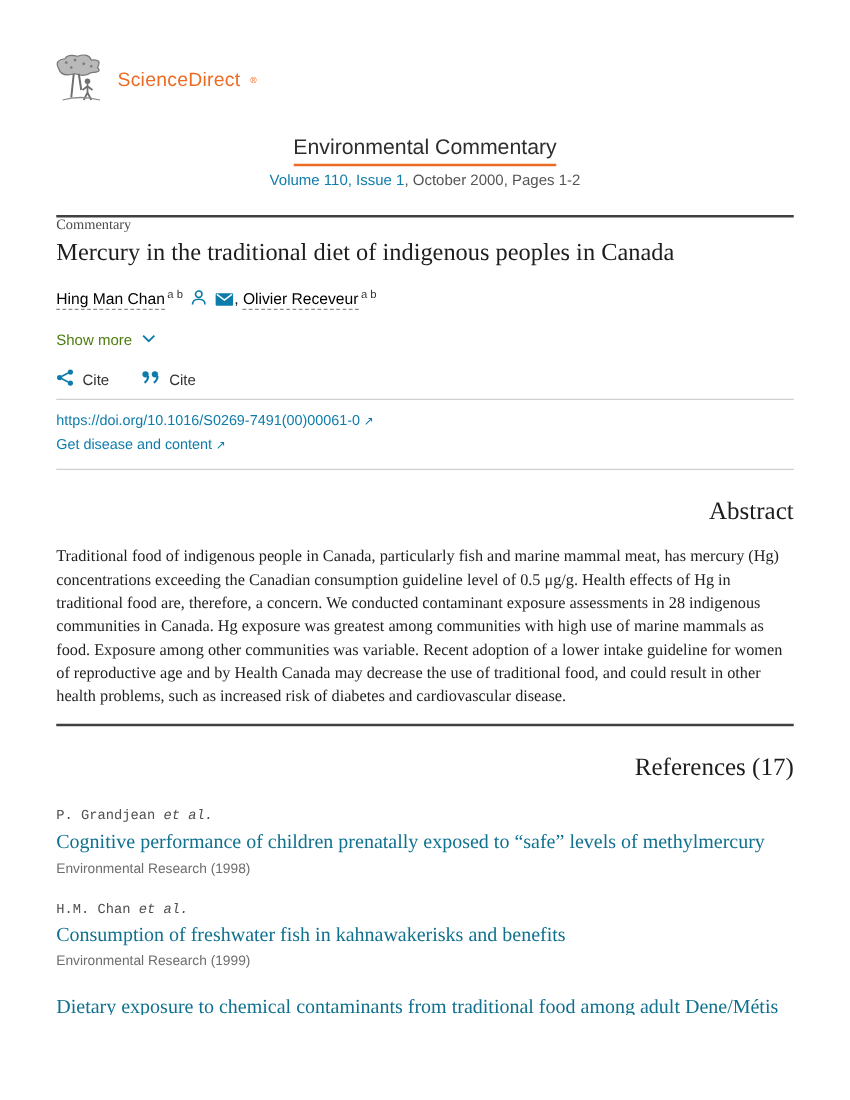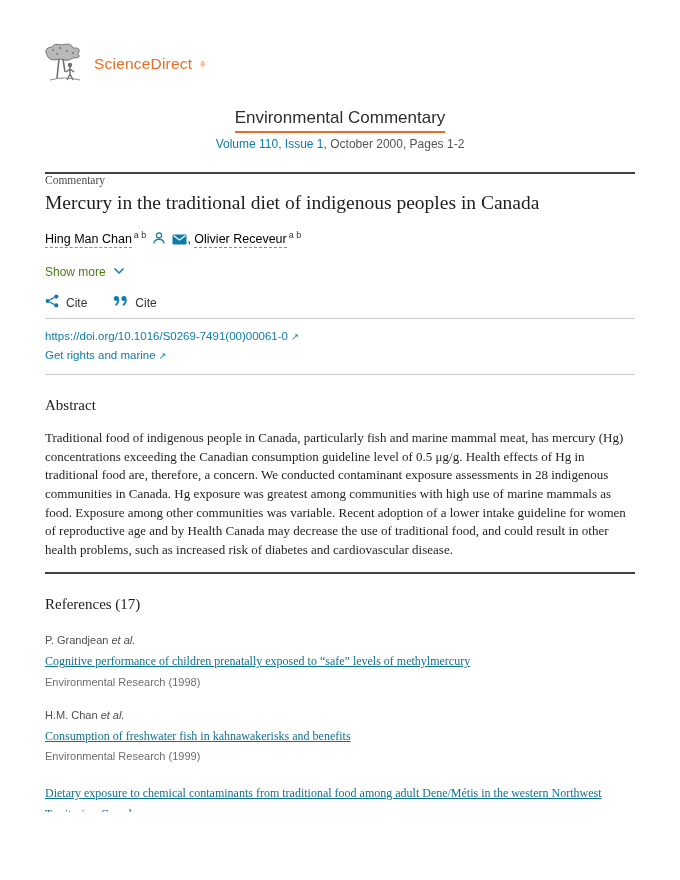--- a/index.html
+++ b/index.html
@@ -51,32 +51,32 @@
   .actions { margin-top: 14px; display: flex; align-items: center; gap: 26px; font-size: 12px; color: #333; }
   .action { display: flex; align-items: center; gap: 7px; cursor: pointer; }
 
   .doi-block { padding: 8px 0 9px 0; }
   .doi-line { font-size: 11.5px; line-height: 18px; }
   .doi-line a { color: #0e7cab; text-decoration: none; cursor: pointer; }
   .ext-arrow { font-size: 9.5px; color: #0e7cab; margin-left: 3px; }
   .rule-above-doi { margin-top: 7px; }
 
   
-  .section-heading { margin: 22px 0 0 0; font-family: "Liberation Serif", serif; font-weight: 400; font-size: 15px; color: #1d1d1d; }
+  .section-heading { margin: 22px 0 0 0; font-family: "Liberation Serif", serif; font-weight: 400; font-size: 20px; color: #1d1d1d; text-align: right; }
   .abstract-text { margin: 15px 0 0 0; font-family: "Liberation Serif", serif; font-size: 13px; line-height: 18.6px; color: #1f1f1f; }
 
   .rule-pre-refs { margin-top: 13px; }
 
   
   .refs-heading { margin-top: 22px; }
   .ref { margin-top: 21px; }
   .ref:first-of-type { margin-top: 28px; }
-  .ref-authors { font-size: 11px; color: #4f4f4f; }
+  .ref-authors { font-size: 11px; color: #4f4f4f; font-family: Liberation Mono, monospace; }
   .ref-authors i { font-style: italic; }
-  .ref-title { margin-top: 5px; font-family: "Liberation Serif", serif; font-size: 12px; line-height: 20.5px; color: #10718f; cursor: pointer; width: 590px; text-decoration: underline; }
+  .ref-title { margin-top: 5px; font-family: "Liberation Serif", serif; font-size: 16px; line-height: 20.5px; color: #10718f; cursor: pointer; width: 590px; }
   .ref-source { margin-top: 4px; font-size: 11px; color: #6d6d6d; }
 
   svg .teal-stroke { stroke: #0e7cab; fill: none; }
   svg .teal-fill { fill: #0e7cab; }
 </style>
 </head>
 <body>
 
 <div class="page">
 
@@ -149,21 +149,21 @@
               <path class="teal-stroke" d="M13,4.6 Q13.1,8.2 10.1,10.2" stroke-width="1.7"></path>
             </svg></span>
         <span>Cite</span>
       </div>
     </div>
 
     <hr class="rule-light rule-above-doi">
 
     <div class="doi-block">
       <div class="doi-line"><a>https://doi.org/10.1016/S0269-7491(00)00061-0</a><span class="ext-arrow">↗</span></div>
-      <div class="doi-line"><a>Get rights and marine</a><span class="ext-arrow">↗</span></div>
+      <div class="doi-line"><a>Get disease and content</a><span class="ext-arrow">↗</span></div>
     </div>
 
     <hr class="rule-light">
 
     
     <h2 class="section-heading">Abstract</h2>
     <p class="abstract-text">Traditional food of indigenous people in Canada, particularly fish and marine mammal meat, has mercury (Hg) concentrations exceeding the Canadian consumption guideline level of 0.5 μg/g. Health effects of Hg in traditional food are, therefore, a concern. We conducted contaminant exposure assessments in 28 indigenous communities in Canada. Hg exposure was greatest among communities with high use of marine mammals as food. Exposure among other communities was variable. Recent adoption of a lower intake guideline for women of reproductive age and by Health Canada may decrease the use of traditional food, and could result in other health problems, such as increased risk of diabetes and cardiovascular disease.</p>
 
     <hr class="rule-dark rule-pre-refs">
 

